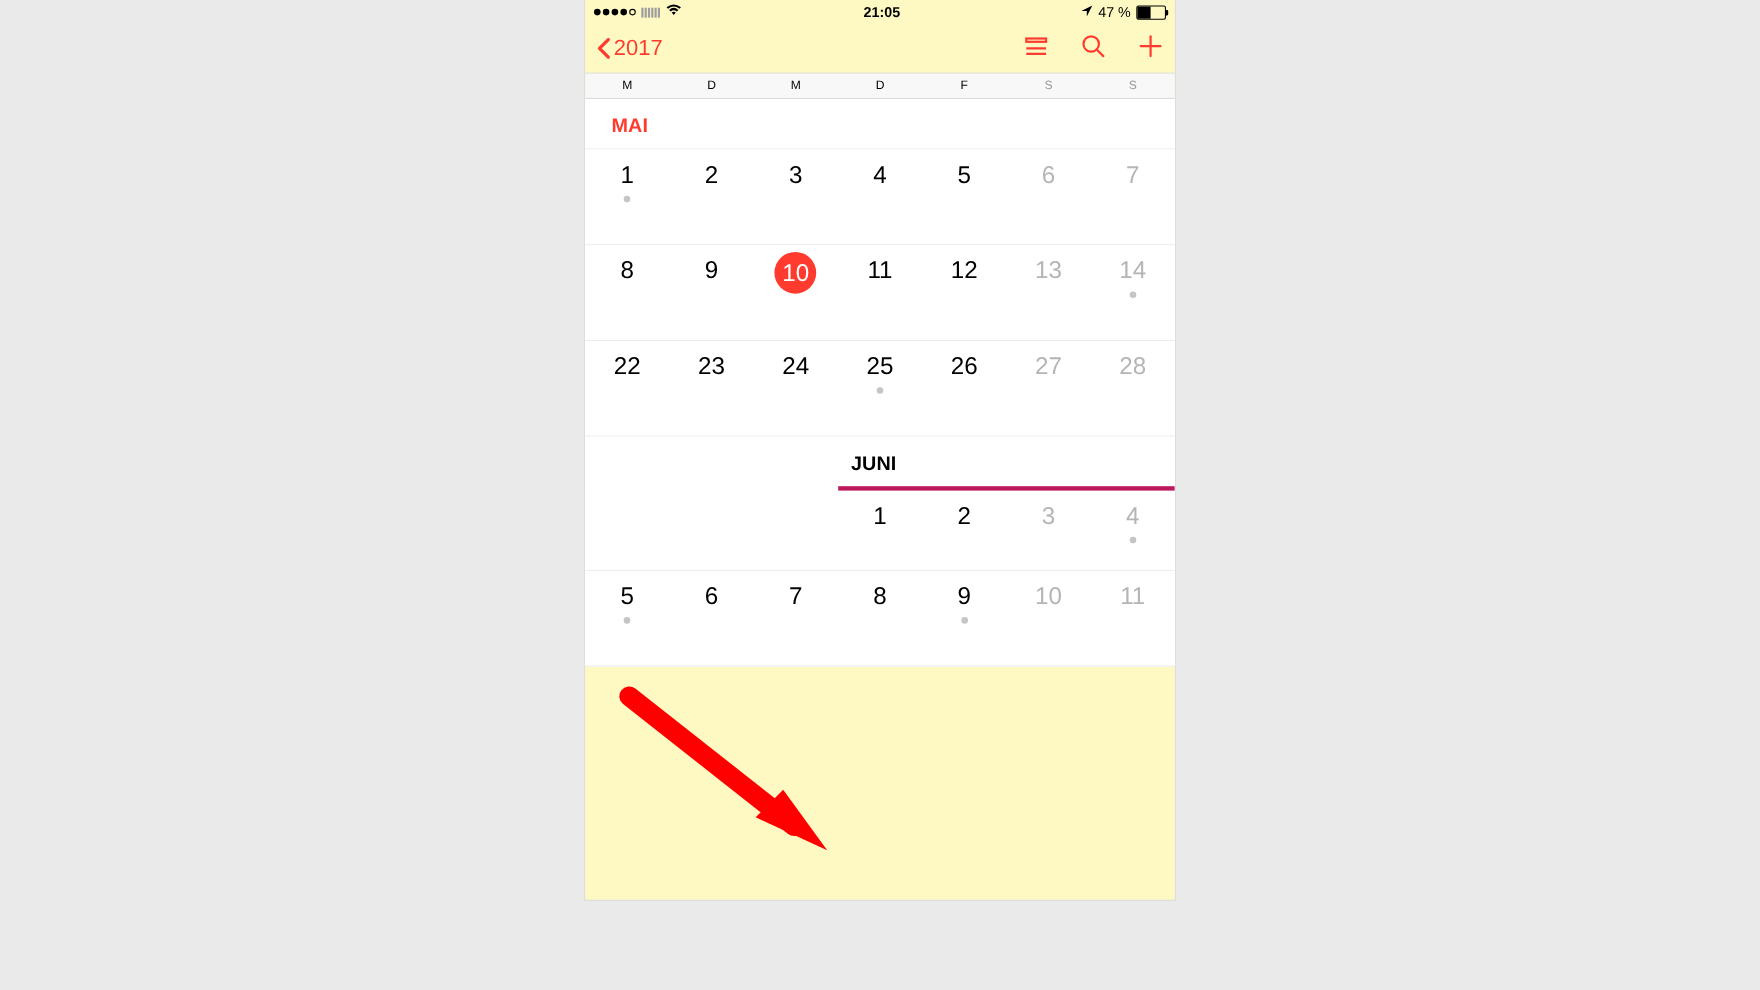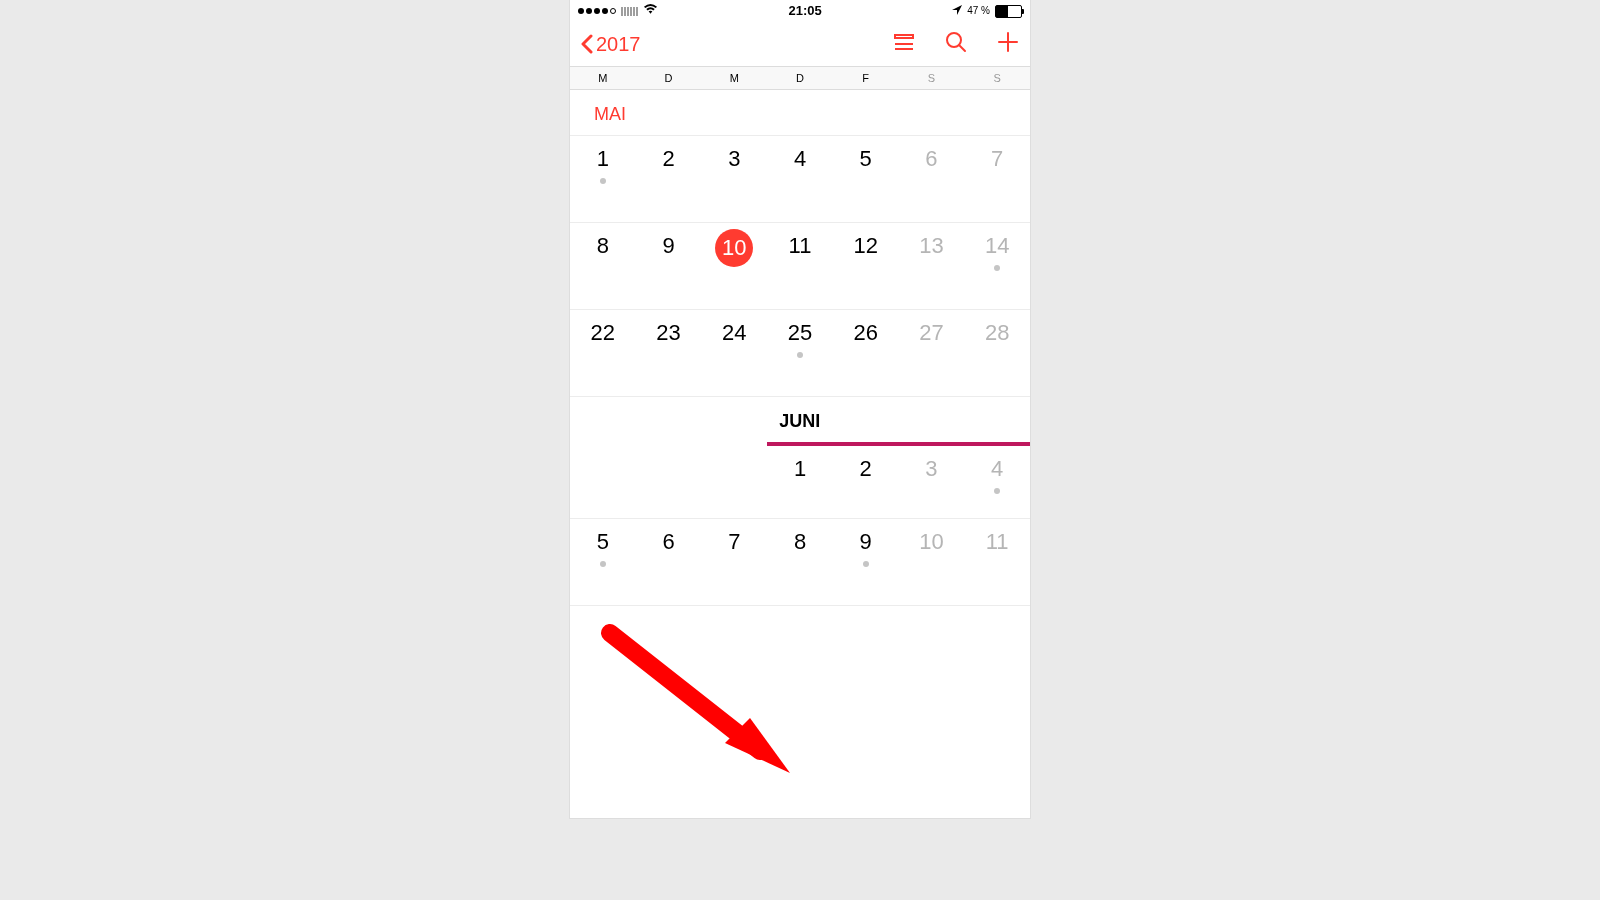--- a/index.html
+++ b/index.html
@@ -1,44 +1,44 @@
 <!DOCTYPE html>
 <html><head>
 <meta charset="utf-8">
 <style>
   html,body{margin:0;padding:0;height:100%;font-family:-apple-system,Helvetica Neue,Arial,sans-serif;-webkit-font-smoothing:antialiased;}
   body{width:1600px;height:900px;background:#eaeaea;display:flex;align-items:flex-start;justify-content:center;}
-  .phone{margin-top:0;width:460px;height:818px;background:#ffffff;position:relative;overflow:hidden;box-shadow:0 0 0 1px #ddd;}
+  .phone{margin-top:0;width:536px;height:818px;background:#fef9c3;position:relative;overflow:hidden;box-shadow:0 0 0 1px #ddd;}
   
   .status{height:22px;line-height:22px;font-size:13px;color:#000;font-weight:500;display:flex;align-items:center;justify-content:space-between;padding:0 8px;}
   .status .left,.status .right{display:flex;align-items:center;gap:5px;}
   .sig{display:flex;gap:2px;align-items:center;}
   .sig .d{width:6px;height:6px;border-radius:50%;background:#000;}
   .sig .d.e{background:transparent;border:1px solid #000;width:4px;height:4px;}
   .pix{display:flex;gap:1px;}
   .pix span{width:2px;height:9px;background:#9e9e9e;}
   .wifi{width:15px;height:12px;}
   .clock{font-size:13px;font-weight:600;}
   .loc{width:10px;height:10px;}
-  .batlabel{font-size:10px;}
+  .batlabel{font-size:13px;}
   .bat{width:25px;height:11px;border:1px solid #000;border-radius:2px;position:relative;}
   .bat:after{content:"";position:absolute;right:-3px;top:3px;width:2px;height:5px;background:#000;border-radius:0 1px 1px 0;}
   .bat i{display:block;height:100%;width:47%;background:#000;}
   
   .nav{height:44px;display:flex;align-items:center;justify-content:space-between;padding:0 10px;border-bottom:1px solid #dcdcdc;gap:44px;}
   .back{display:flex;align-items:center;gap:2px;color:#ff3b30;font-size:20px;}
   .back .chev{width:14px;height:20px;}
   .navicons{display:flex;align-items:center;gap:28px;color:#ff3b30;}
   .navicons .ic{width:24px;height:24px;}
   
   .wk{display:flex;height:22px;align-items:center;border-bottom:1px solid #dcdcdc;background:#f8f8f8;text-align:center;}
   .wk span{flex:1;font-size:11px;color:#000;}
   .wk span.weekend{color:#9a9a9a;}
   
-  .mlabel{font-size:18px;font-weight:400;color:#ff3b30;padding:14px 0 10px 24px;border-bottom:1px solid #ececec;background:#fff;}
+  .mlabel{font-size:18px;font-weight:700;color:#ff3b30;padding:14px 0 10px 24px;border-bottom:1px solid #ececec;background:#fff;}
   
   .row{display:flex;height:86px;border-bottom:1px solid #ececec;background:#fff;}
   .row.short{height:72px;}
   .cell{flex:1;position:relative;text-align:center;}
   .num{display:inline-block;margin-top:10px;font-size:22px;color:#000;font-weight:400;}
   .weekendc .num{color:#b5b5b5;}
   .dot{position:absolute;left:50%;transform:translateX(-50%);top:42px;width:6px;height:6px;border-radius:50%;background:#c5c5c5;}
   .today .num{background:#ff3b30;color:#fff;border-radius:50%;width:38px;height:38px;line-height:38px;margin-top:6px;}
   .cellspacer{flex:1;}
   .monthblock{background:#fff;}

